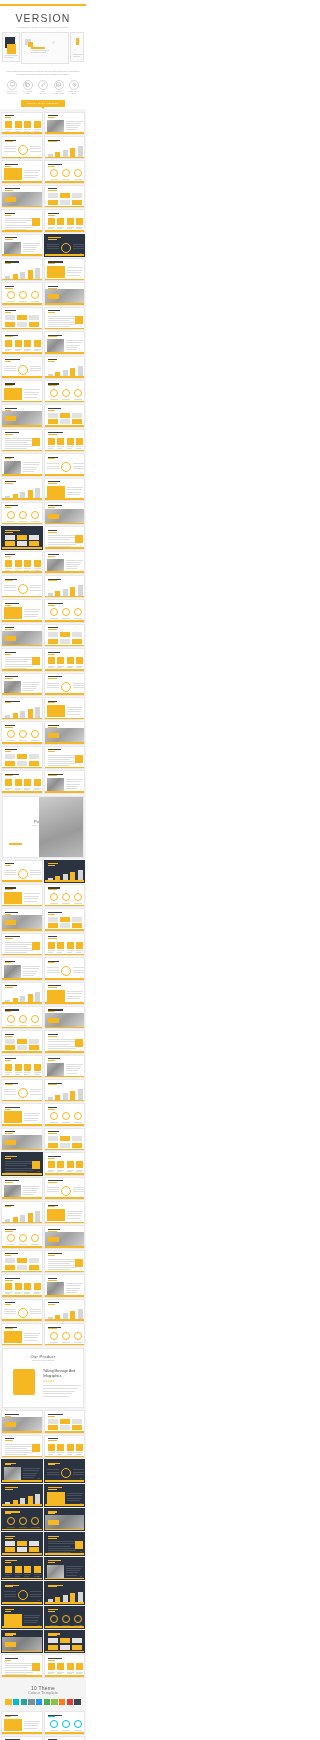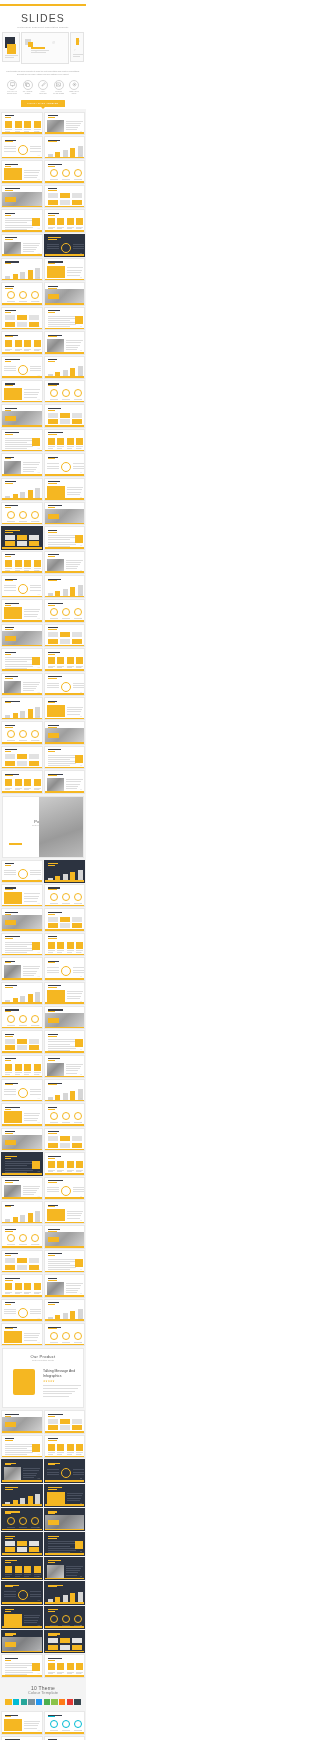--- a/index.html
+++ b/index.html
@@ -98,21 +98,21 @@
   .sw { width:6.4px; height:6.4px; }
 </style>
 </head>
 <body>
 
 <div class="page">
 
   <div class="hero">
     <div class="topbar"></div>
 
-    <div class="brand">SLIDES</div>
+    <div class="brand">VERSION</div>
     <div class="tagline">Multipurpose Powerpoint Presentation Template</div>
 
     <div class="mockrow">
       <div class="mock m1">
         <div class="wave"></div>
         <div class="dk"></div>
         <div class="ylw"></div>
         <div class="bar" style="left:2px;bottom:5px;width:13px;"></div>
         <div class="bar" style="left:2px;bottom:3px;width:9px;"></div>
       </div>

